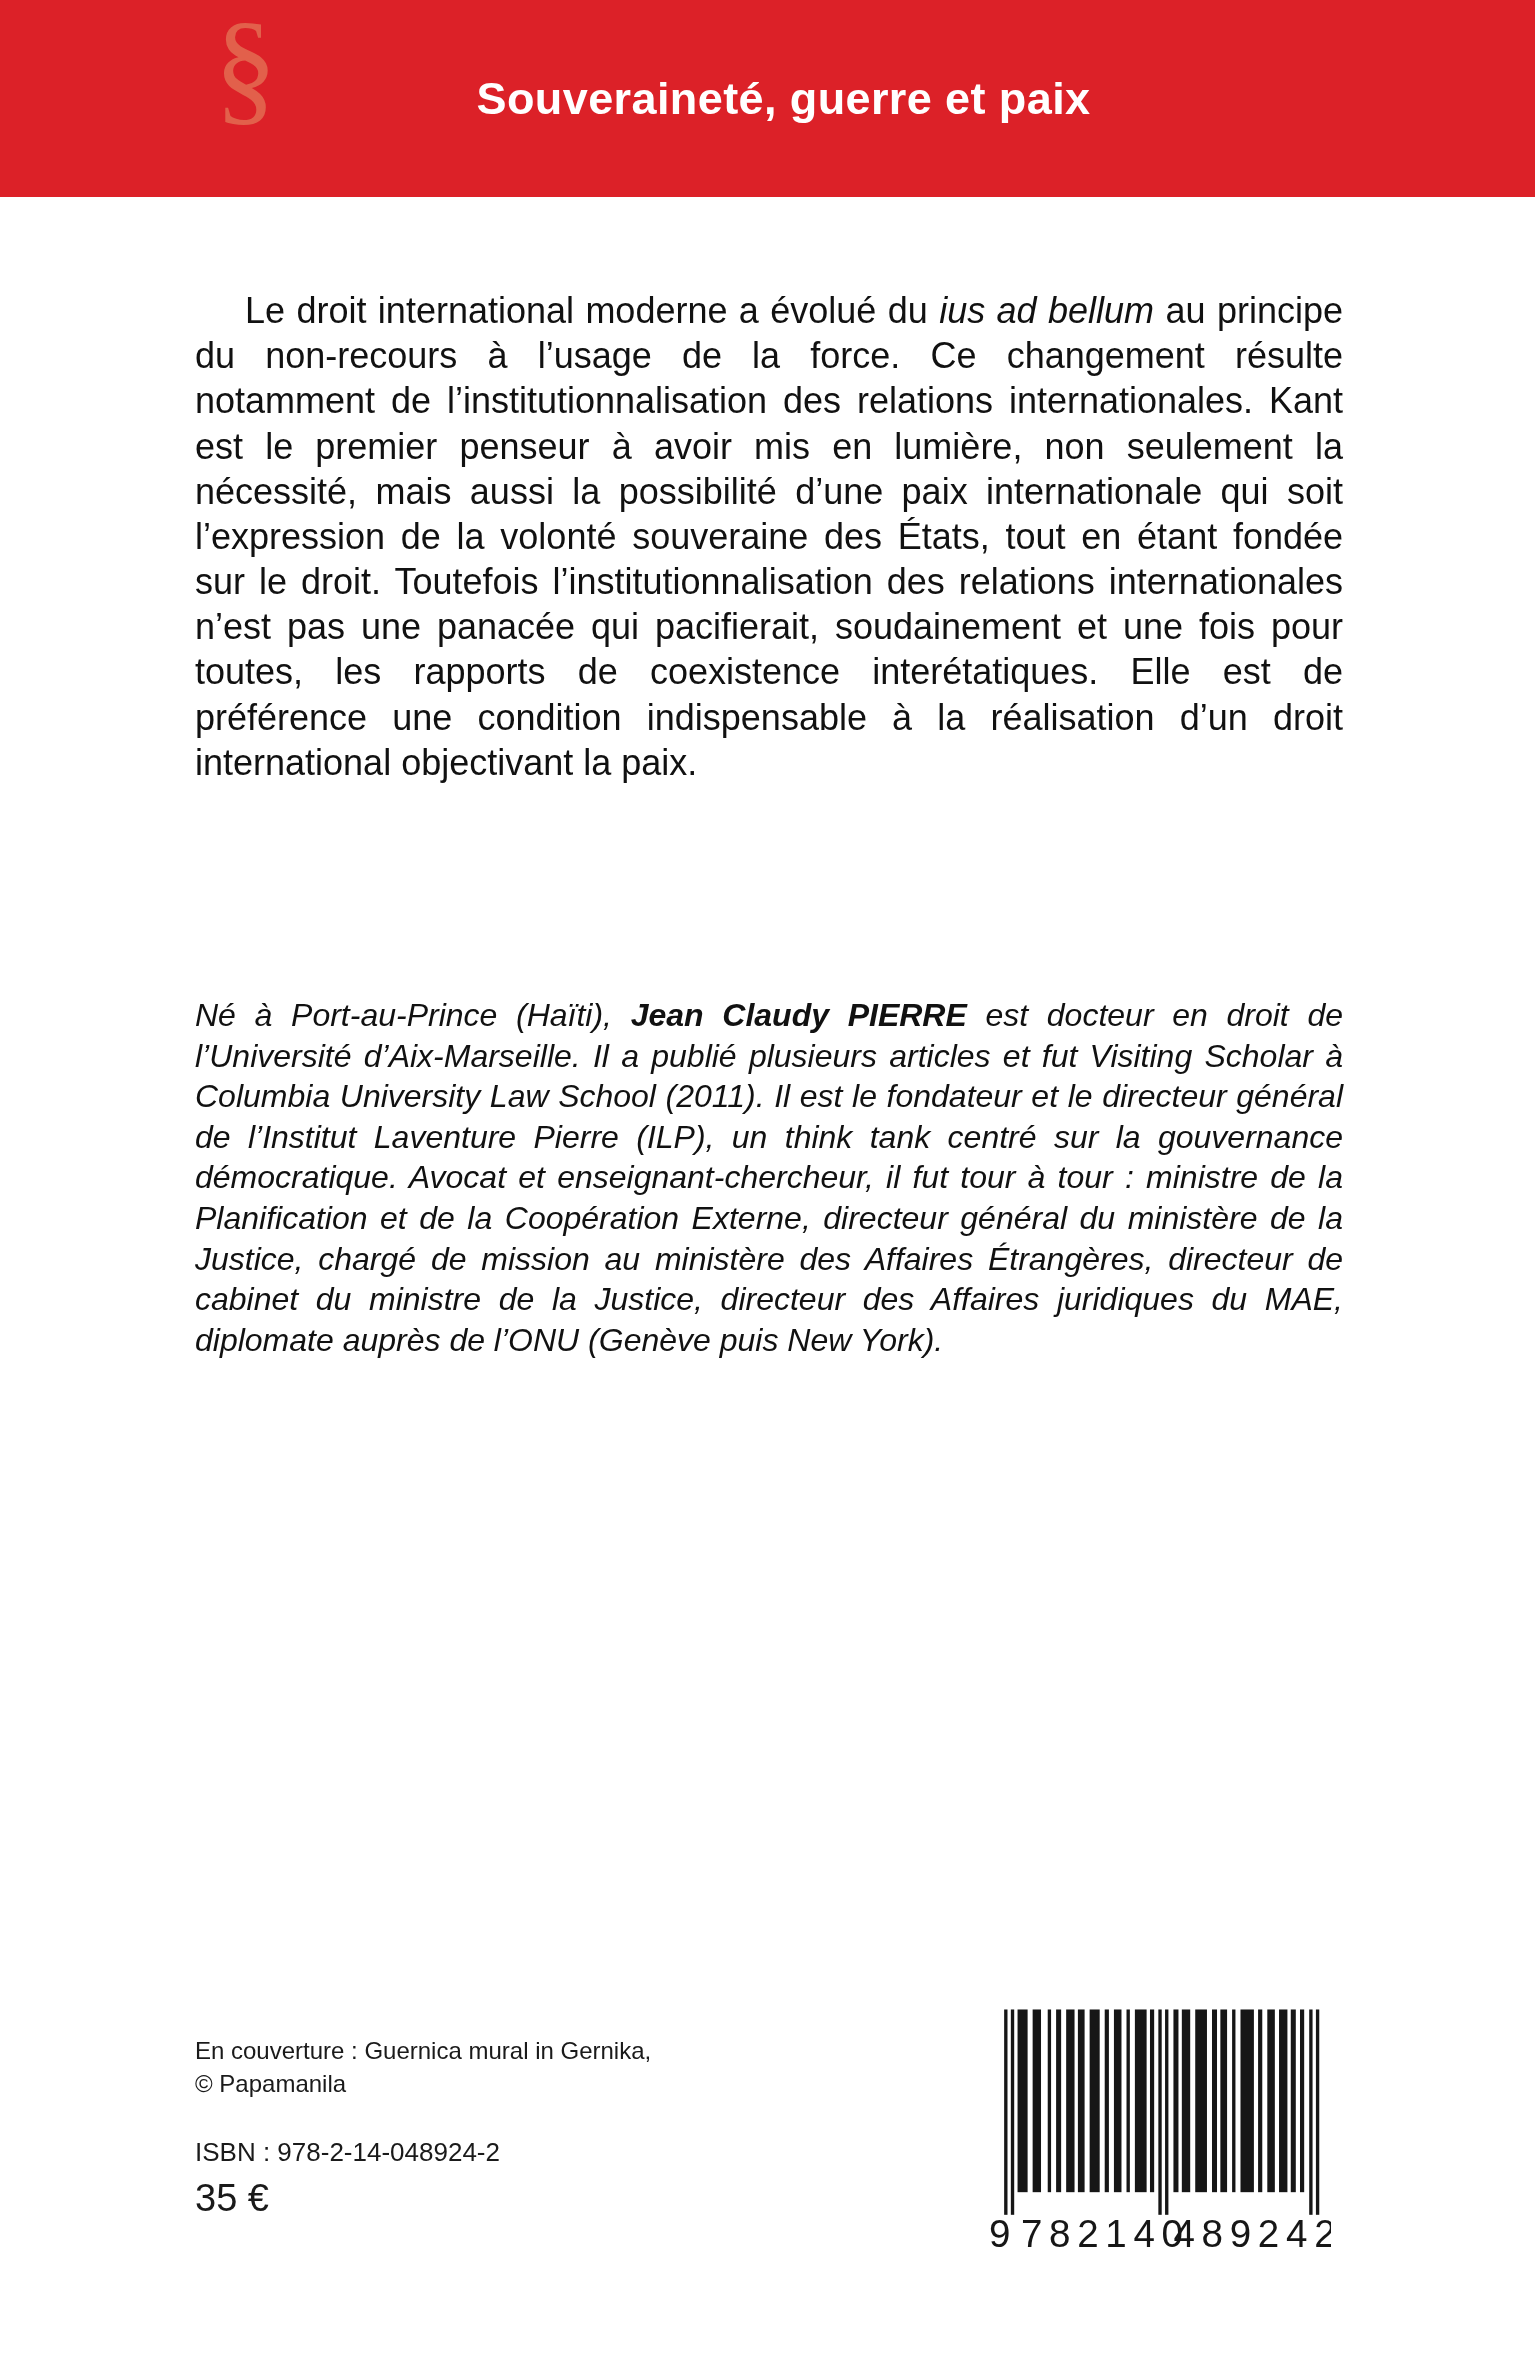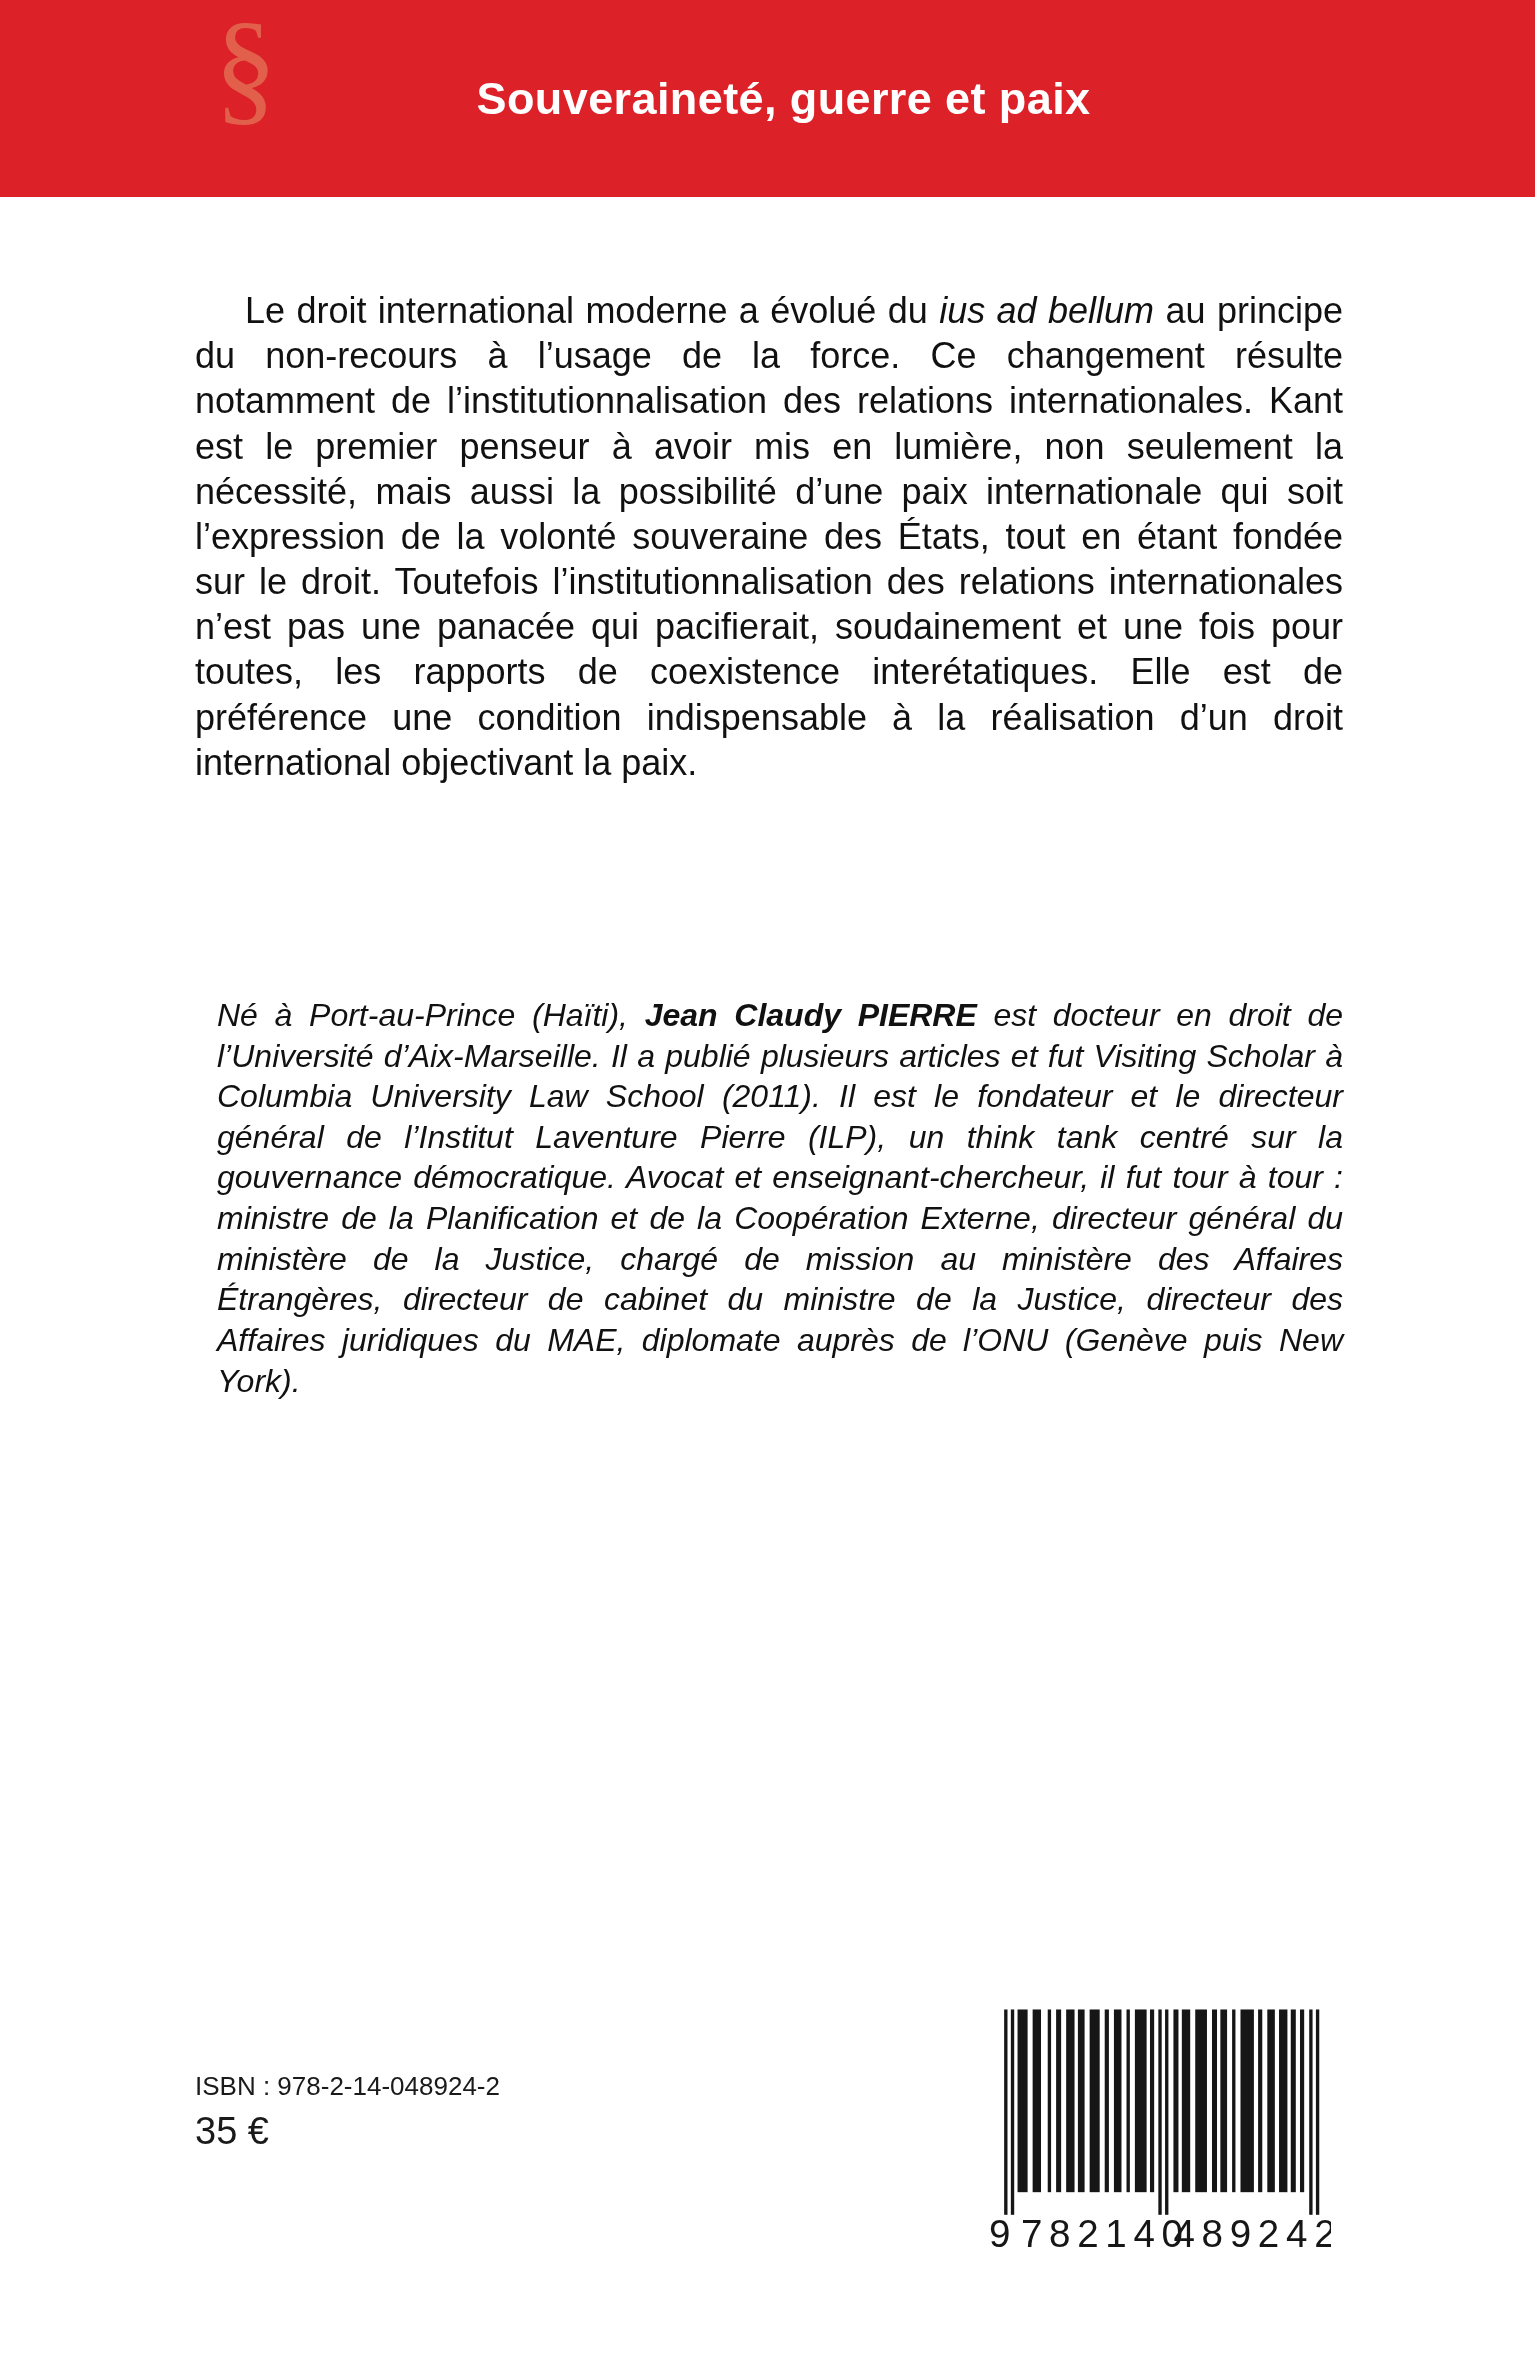--- a/index.html
+++ b/index.html
@@ -83,21 +83,20 @@
   .author-bio {
     margin-top: 210px;
     font-size: 32px;
     line-height: 1.27;
     text-align: justify;
     text-justify: inter-word;
     font-style: italic;
     font-weight: 300;
     font-stretch: condensed;
     color: #111111;
-    margin-left: 22px;
   }
   .author-bio b {
     font-weight: 700;
     font-style: italic;
   }
 
   
   .footer {
     position: absolute;
     left: 195px;
@@ -156,20 +155,24 @@
 
   <p class="abstract"><span>Le droit international moderne a évolué du </span><em>ius ad bellum</em><span> au principe du non-recours à l’usage de la force. Ce changement résulte notamment de l’institutionnalisation des relations internationales. Kant est le premier penseur à avoir mis en lumière, non seulement la nécessité, mais aussi la possibilité d’une paix internationale qui soit l’expression de la volonté souveraine des États, tout en étant fondée sur le droit. Toutefois l’institutionnalisation des relations internationales n’est pas une panacée qui pacifierait, soudainement et une fois pour toutes, les rapports de coexistence interétatiques. Elle est de préférence une condition indispensable à la réalisation d’un droit international objectivant la paix.</span></p>
 
   <p class="author-bio"><span>Né à Port-au-Prince (Haïti), </span><b>Jean Claudy PIERRE</b><span> est docteur en droit de l’Université d’Aix-Marseille. Il a publié plusieurs articles et fut Visiting Scholar à Columbia University Law School (2011). Il est le fondateur et le directeur général de l’Institut Laventure Pierre (ILP), un think tank centré sur la gouvernance démocratique. Avocat et enseignant-chercheur, il fut tour à tour : ministre de la Planification et de la Coopération Externe, directeur général du ministère de la Justice, chargé de mission au ministère des Affaires Étrangères, directeur de cabinet du ministre de la Justice, directeur des Affaires juridiques du MAE, diplomate auprès de l’ONU (Genève puis New York).</span></p>
 
 </div>
 
 <div class="footer">
 
   <div class="footer-left">
+    <div class="cover-credit">
+      <div>En couverture : Guernica mural in Gernika,</div>
+      <div>© Papamanila</div>
+    </div>
     <div class="isbn-line">ISBN : 978-2-14-048924-2</div>
     <div class="price-line">35 €</div>
   </div>
 
   <div class="barcode-block">
     <svg class="barcode-svg" width="352" height="252" viewBox="0 0 420 300" xmlns="http://www.w3.org/2000/svg">
       <rect x="0" y="0" width="420" height="300" fill="#ffffff"></rect>
       <g fill="#161616">
 
         <rect x="30" y="5" width="4" height="245"></rect>

